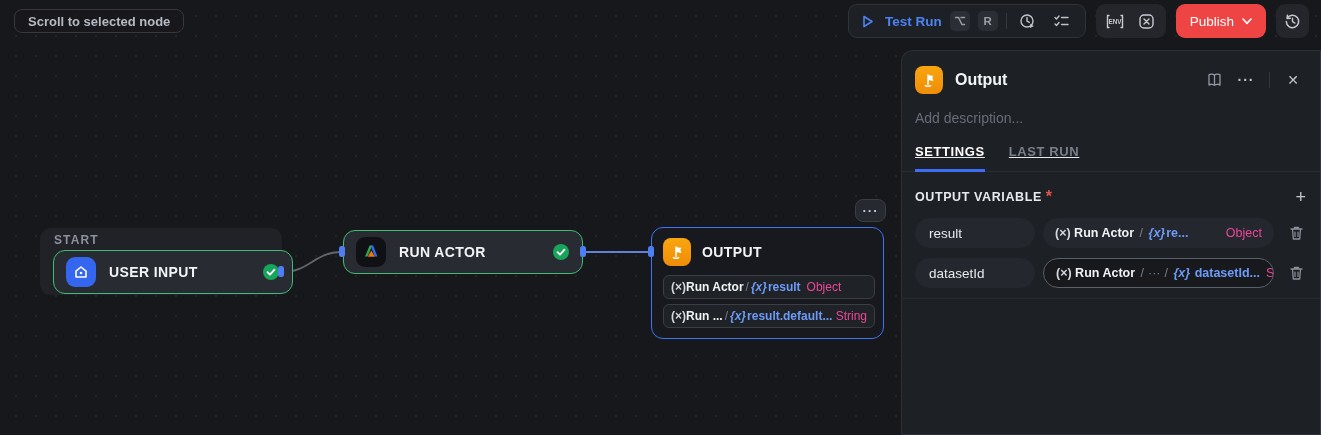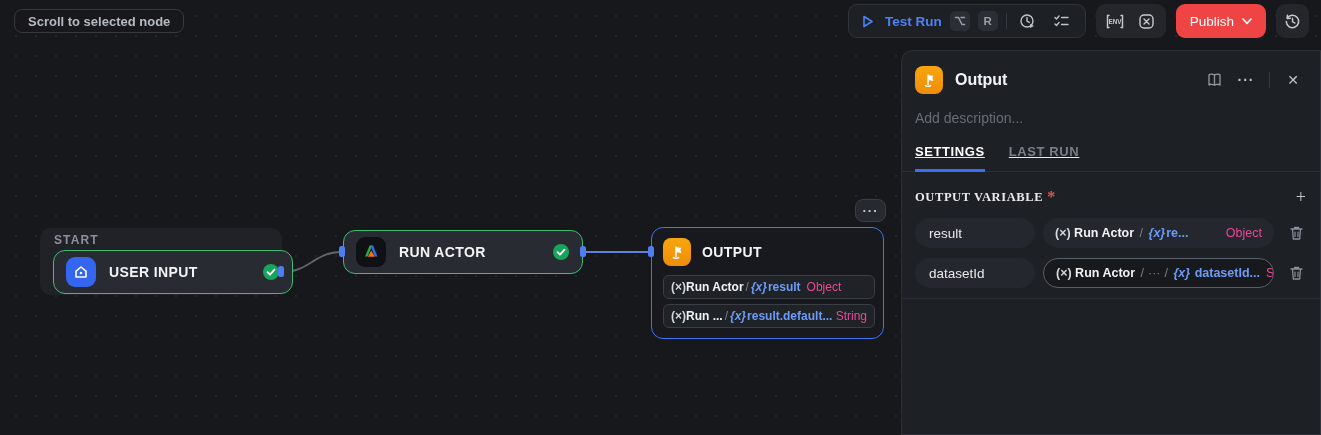--- a/index.html
+++ b/index.html
@@ -119,21 +119,21 @@
     background:transparent; border:none; outline:none;
     color:#ffffff; font-size:14px; font-family:inherit;
   }
   .desc-input::placeholder { color:#676d76; }
   .tabs { display:flex; gap:24px; padding:18px 13px 0 13px; border-bottom:1px solid #2a2d33;text-decoration:underline; }
   .tab {
     padding-bottom:10px; font-size:13px; font-weight:700; letter-spacing:.6px;
     color:#7a8089; cursor:pointer; border-bottom:3px solid transparent; margin-bottom:-1px;
   }
   .tab.active { color:#fff; border-bottom-color:#3e6ef5; }
-  .section-row { display:flex; align-items:center; padding:16px 14px 12px 13px;font-family:Liberation Serif, serif; }
+  .section-row { display:flex; align-items:center; padding:16px 14px 12px 13px; }
   .section-title { font-size:12.5px; font-weight:700; letter-spacing:.6px; color:#e8eaed; }
   .req { color:#e5534b; margin-left:4px; font-weight:700; }
   .add-var { margin-left:auto; color:#c2c7cd; font-size:18px; font-weight:400; cursor:pointer; line-height:1; }
   .var-row { display:flex; align-items:center; gap:8px; padding:0 14px 0 13px; margin-bottom:10px; }
   .var-name {
     width:120px; height:30px; border-radius:15px; border:none; outline:none;
     background:#24272d; color:#e7e9ec; font-size:13.5px; font-family:inherit;
     padding:0 14px; flex:0 0 auto;
   }
   .var-chip {

